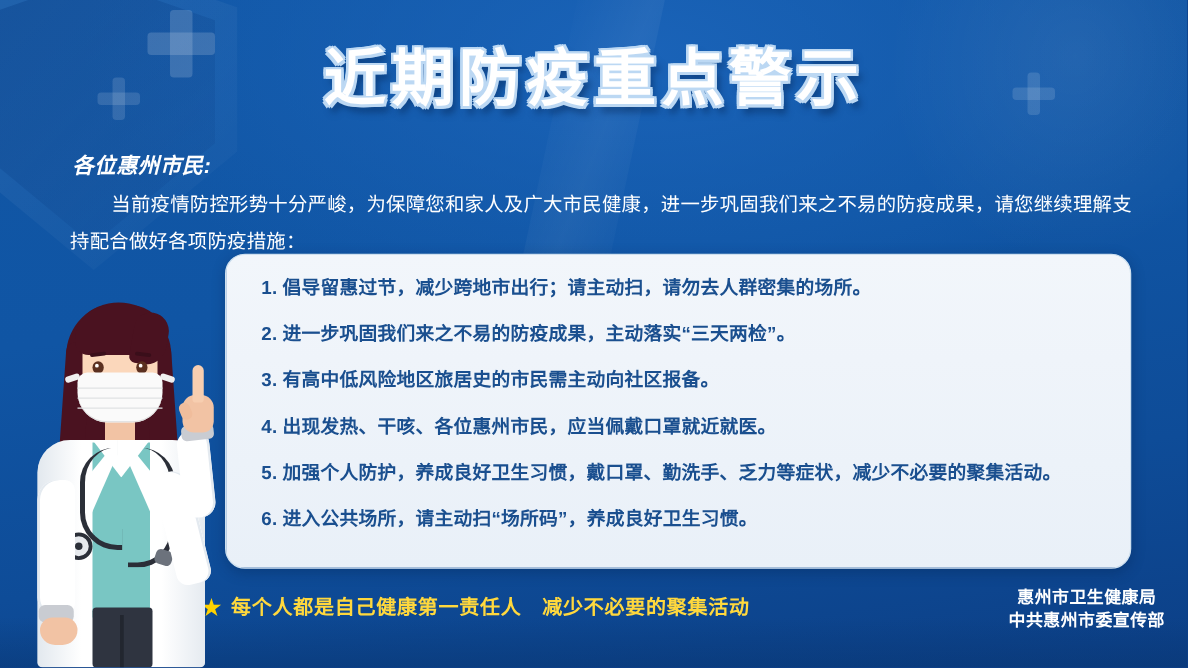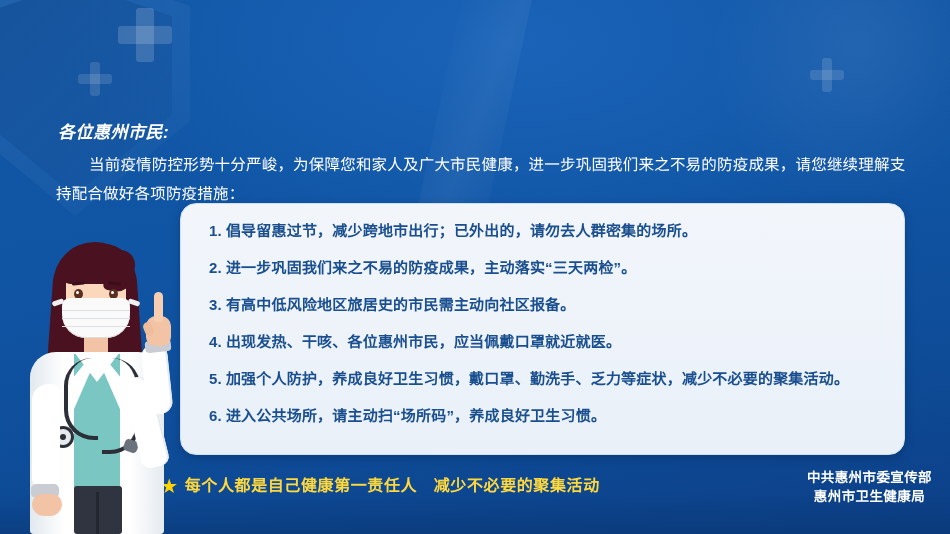--- a/index.html
+++ b/index.html
@@ -399,29 +399,30 @@
     <div class="shield"></div>
     <div class="shield inner"></div>
     <div class="cross c1"></div>
     <div class="cross c2"></div>
     <div class="cross c3"></div>
     <div class="glow-streak"></div>
     <div class="sheen"></div>
     <div class="bottom-band"></div>
   </div>
 
+  <div class="title">近期防疫重点警示</div>
 
   <div class="salutation">各位惠州市民:</div>
 
   <div class="intro">当前疫情防控形势十分严峻，为保障您和家人及广大市民健康，进一步巩固我们来之不易的防疫成果，请您继续理解支持配合做好各项防疫措施：</div>
 
   <div class="panel">
     <div class="rule">
       <span class="num">1.</span>
-      <span class="txt">倡导留惠过节，减少跨地市出行；已外出的，请勿去人群密集的场所。</span>
+      <span class="txt">倡导留惠过节，减少跨地市出行；请主动扫，请勿去人群密集的场所。</span>
     </div>
     <div class="rule">
       <span class="num">2.</span>
       <span class="txt">进一步巩固我们来之不易的防疫成果，主动落实“三天两检”。</span>
     </div>
     <div class="rule">
       <span class="num">3.</span>
       <span class="txt">有高中低风险地区旅居史的市民需主动向社区报备。</span>
     </div>
     <div class="rule">
@@ -436,22 +437,22 @@
       <span class="num">6.</span>
       <span class="txt">进入公共场所，请主动扫“场所码”，养成良好卫生习惯。</span>
     </div>
   </div>
 
   <div class="slogan">
     <span class="star">★</span><span>每个人都是自己健康第一责任人　减少不必要的聚集活动</span>
   </div>
 
   <div class="attribution">
+    <div>惠州市卫生健康局</div>
     <div>中共惠州市委宣传部</div>
-    <div>惠州市卫生健康局</div>
   </div>
 
   <div class="doctor">
     <div class="d-part d-hair-back"></div>
     <div class="d-part d-hair-left"></div>
     <div class="d-part d-hair-right"></div>
     <div class="d-part d-neck"></div>
     <div class="d-part d-face"></div>
     <div class="d-part d-fringe"></div>
     <div class="d-part d-fringe2"></div>

